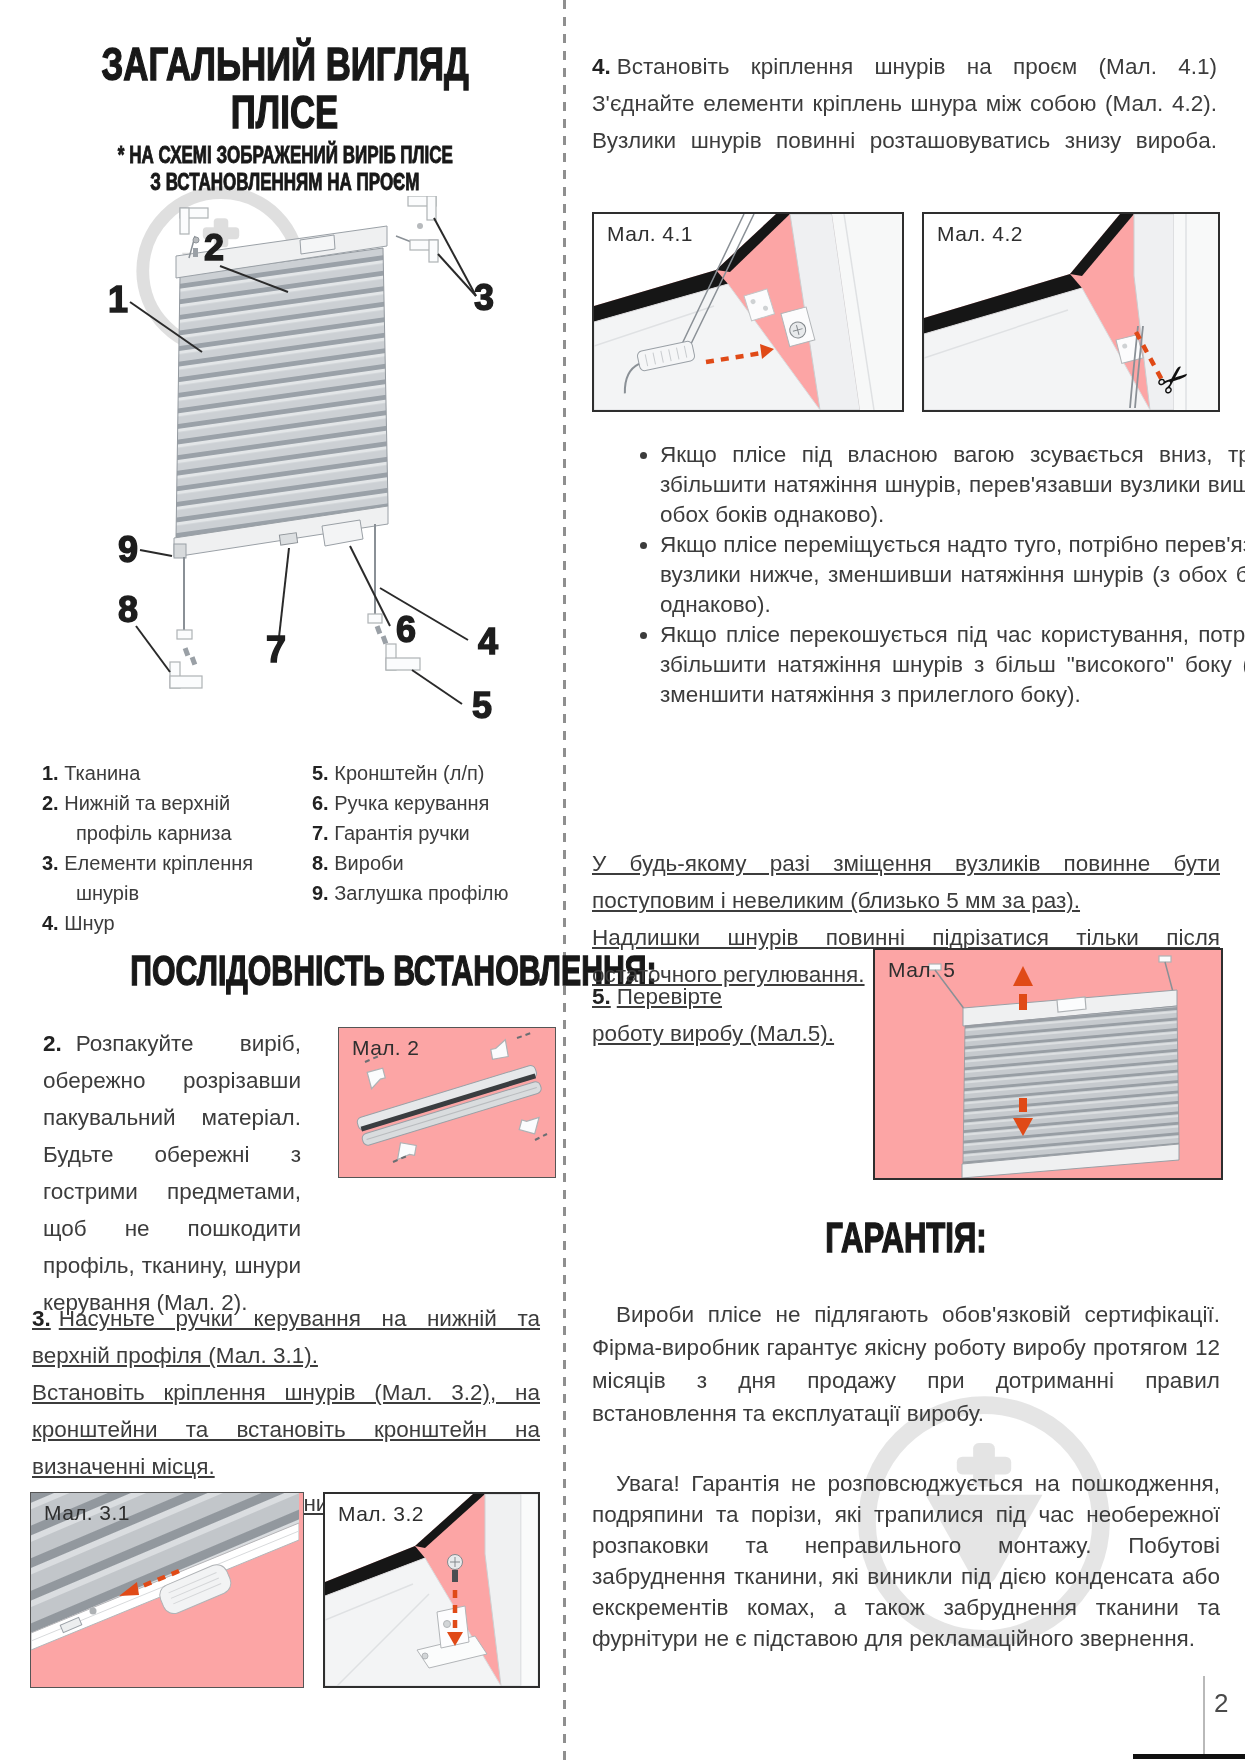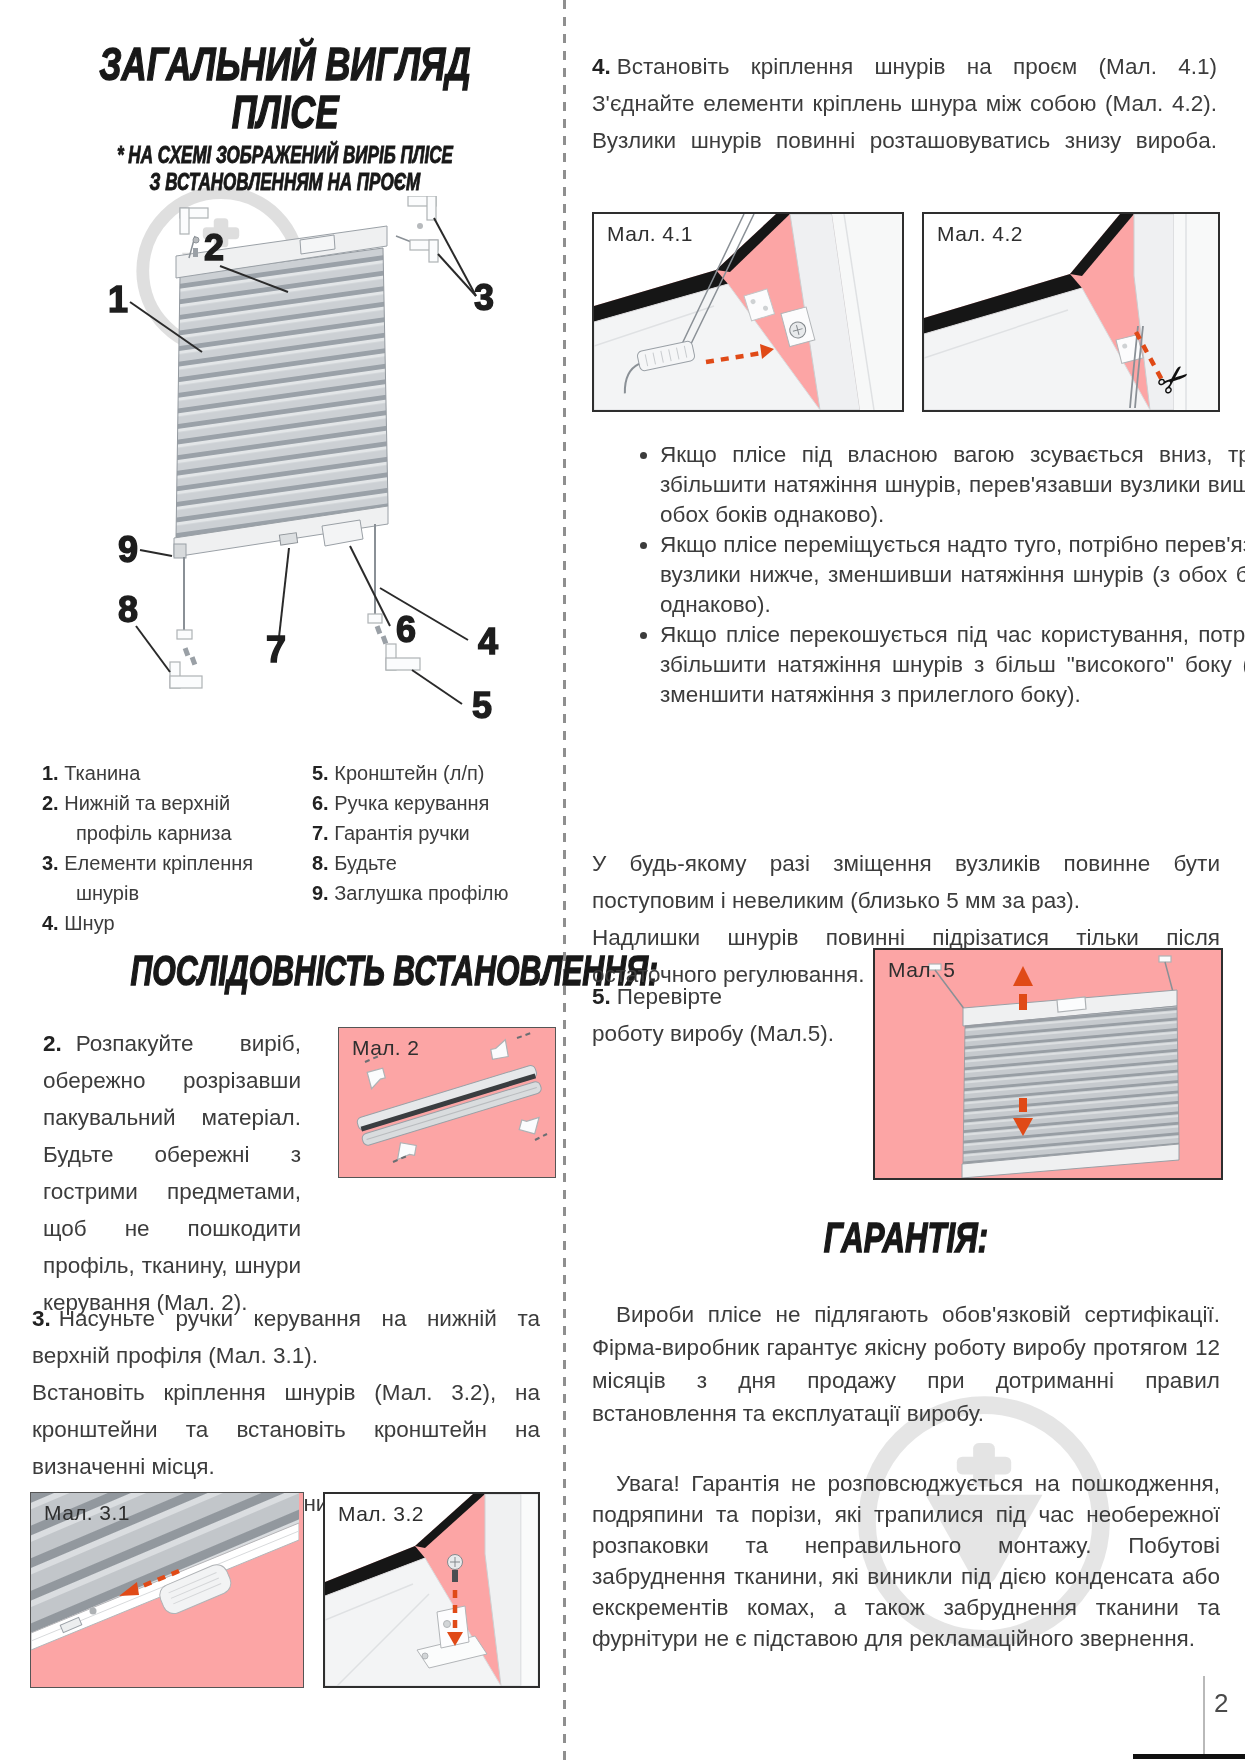--- a/index.html
+++ b/index.html
@@ -1,28 +1,28 @@
 <!DOCTYPE html>
 <html><head>
 <meta charset="utf-8">
 <style>
   html,body{margin:0;padding:0;background:#ffffff;}
   .page{position:relative;width:1245px;height:1760px;background:#ffffff;overflow:hidden;
         font-family:"Liberation Sans",sans-serif;color:#3b3b3b;}
   .abs{position:absolute;}
   
-  .hwrap{text-align:center;font-style:italic;}
+  .hwrap{text-align:center;}
   .cond{display:inline-block;transform:scaleX(.74);transform-origin:50% 50%;white-space:nowrap;
         font-weight:700;color:#181818;-webkit-text-stroke:1.4px #181818;letter-spacing:0;}
   .cond.sub{-webkit-text-stroke:.9px #181818;}
   
   .bt{font-size:22.5px;line-height:37px;text-align:justify;color:#3c3c3c;}
   .bt b{color:#222;}
   .stretch{text-align-last:justify;}
-  .blockspan{display:block;}
+  .blockspan{display:block;text-decoration:underline;}
   
   .part{font-size:20px;line-height:30px;padding-left:34px;text-indent:-34px;color:#3c3c3c;}
   .part b{color:#222;}
   
   ul.bullets{margin:0;padding-left:68px;}
   ul.bullets li{font-size:22.5px;line-height:30px;text-align:justify;color:#3c3c3c;margin:0;}
   
   .fig{position:absolute;background:#fca5a5;border:2px solid #2e2e2e;box-sizing:border-box;}
   .fig.thin{border-width:1.5px;border-color:#555;}
   .fig .lbl{position:absolute;top:8px;left:13px;font-size:21px;color:#2f2f2f;z-index:2;letter-spacing:.4px;}
@@ -164,21 +164,21 @@
   <div class="abs z1" style="left:42px;top:758px;width:258px">
     <div class="part"><b>1.</b> <span>Тканина</span></div>
     <div class="part"><b>2.</b> <span>Нижній та верхній профіль карниза</span></div>
     <div class="part"><b>3.</b> <span>Елементи кріплення шнурів</span></div>
     <div class="part"><b>4.</b> <span>Шнур</span></div>
   </div>
   <div class="abs z1" style="left:312px;top:758px;width:232px">
     <div class="part"><b>5.</b> <span>Кронштейн (л/п)</span></div>
     <div class="part"><b>6.</b> <span>Ручка керування</span></div>
     <div class="part"><b>7.</b> <span>Гарантія ручки</span></div>
-    <div class="part"><b>8.</b> <span>Будьте</span></div>
+    <div class="part"><b>8.</b> <span>Вироби</span></div>
     <div class="part"><b>9.</b> <span>Заглушка профілю</span></div>
   </div>
 
   <div class="abs hwrap z1" style="left:28px;top:946px;width:514px">
     <span class="cond" style="font-size:42px;line-height:50px;transform:scaleX(.72)">ПОСЛІДОВНІСТЬ ВСТАНОВЛЕННЯ:</span>
   </div>
 
   <p class="bt abs z1" style="left:32px;top:1014px;width:258px;margin:11px">
     <b style="margin-right:14px">2.</b><span>Розпакуйте виріб, обережно розрізавши пакувальний матеріал. Будьте обережні з гострими предметами, щоб не пошкодити профіль, тканину, шнури керування (Мал. 2).</span>
   </p>

